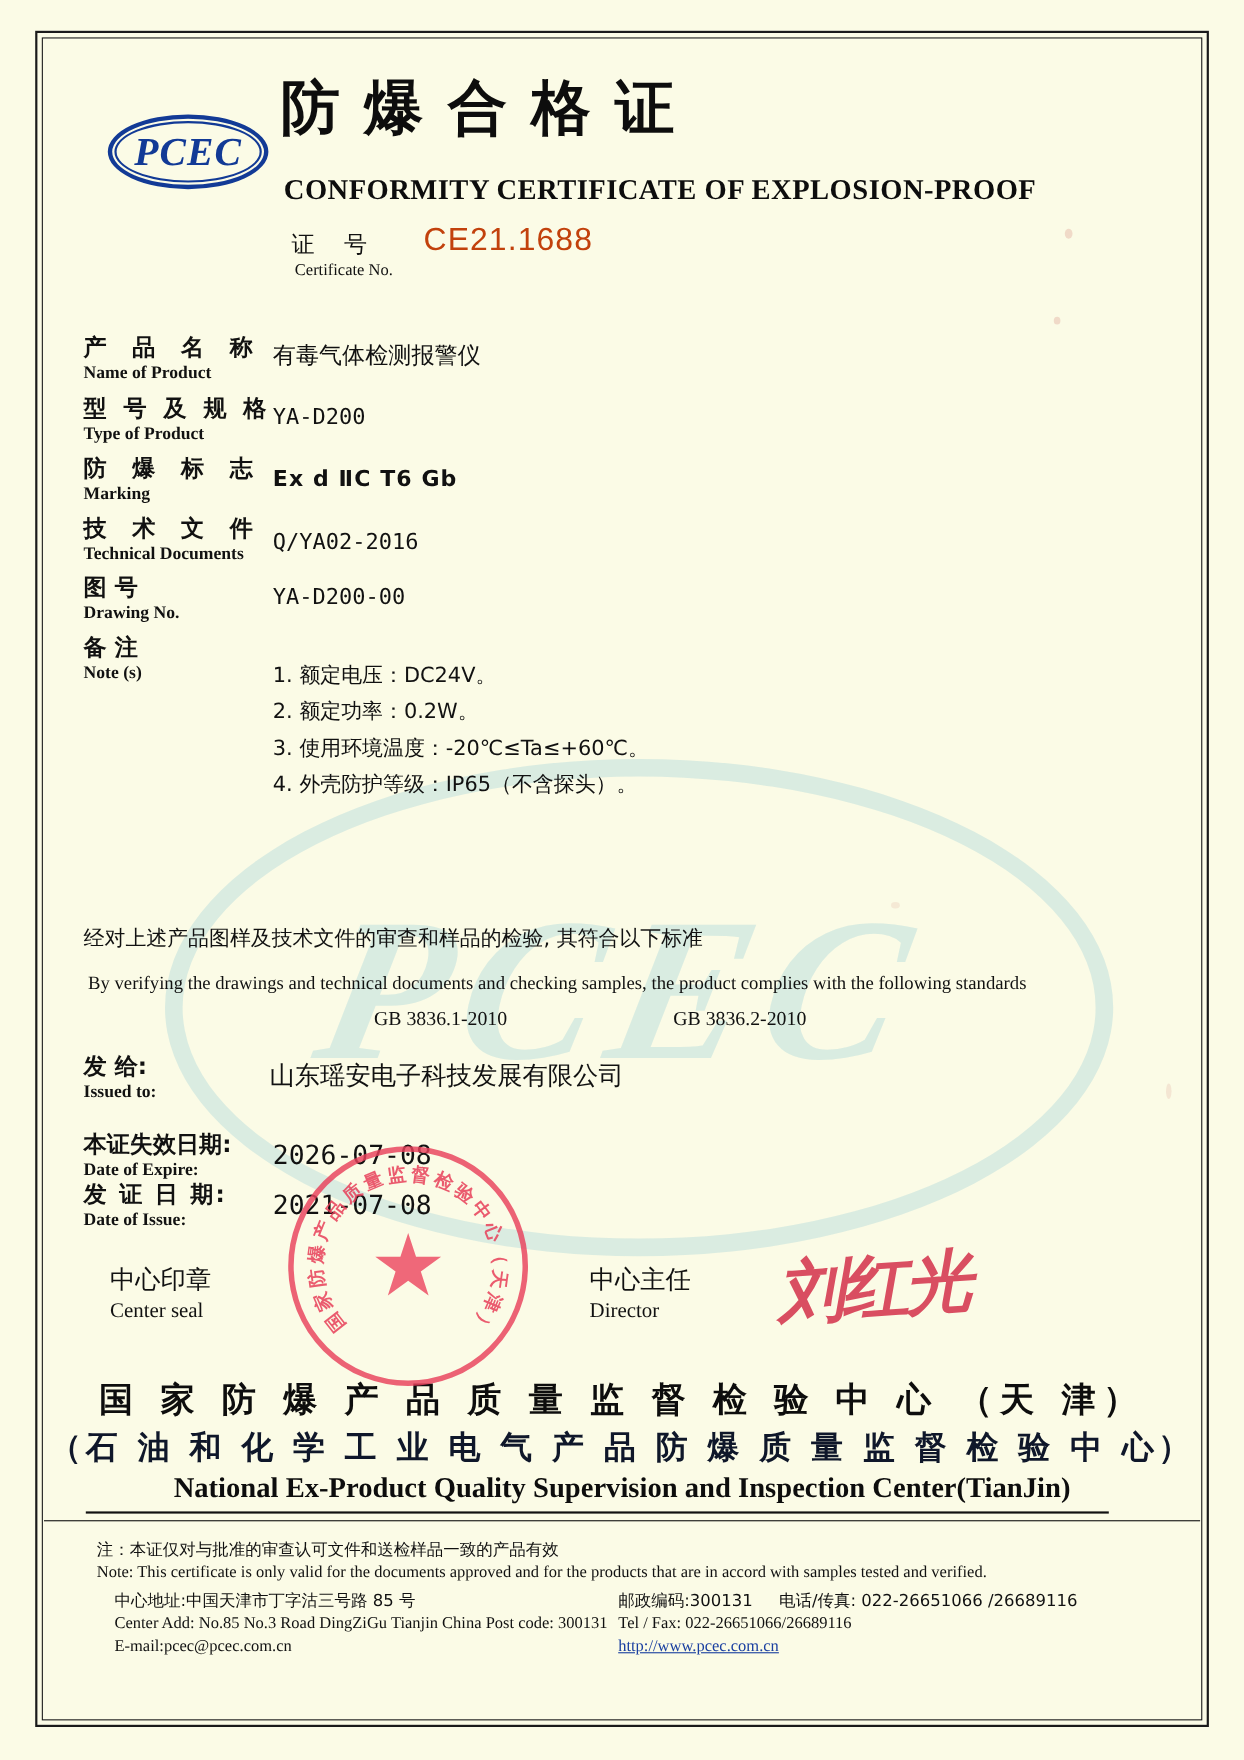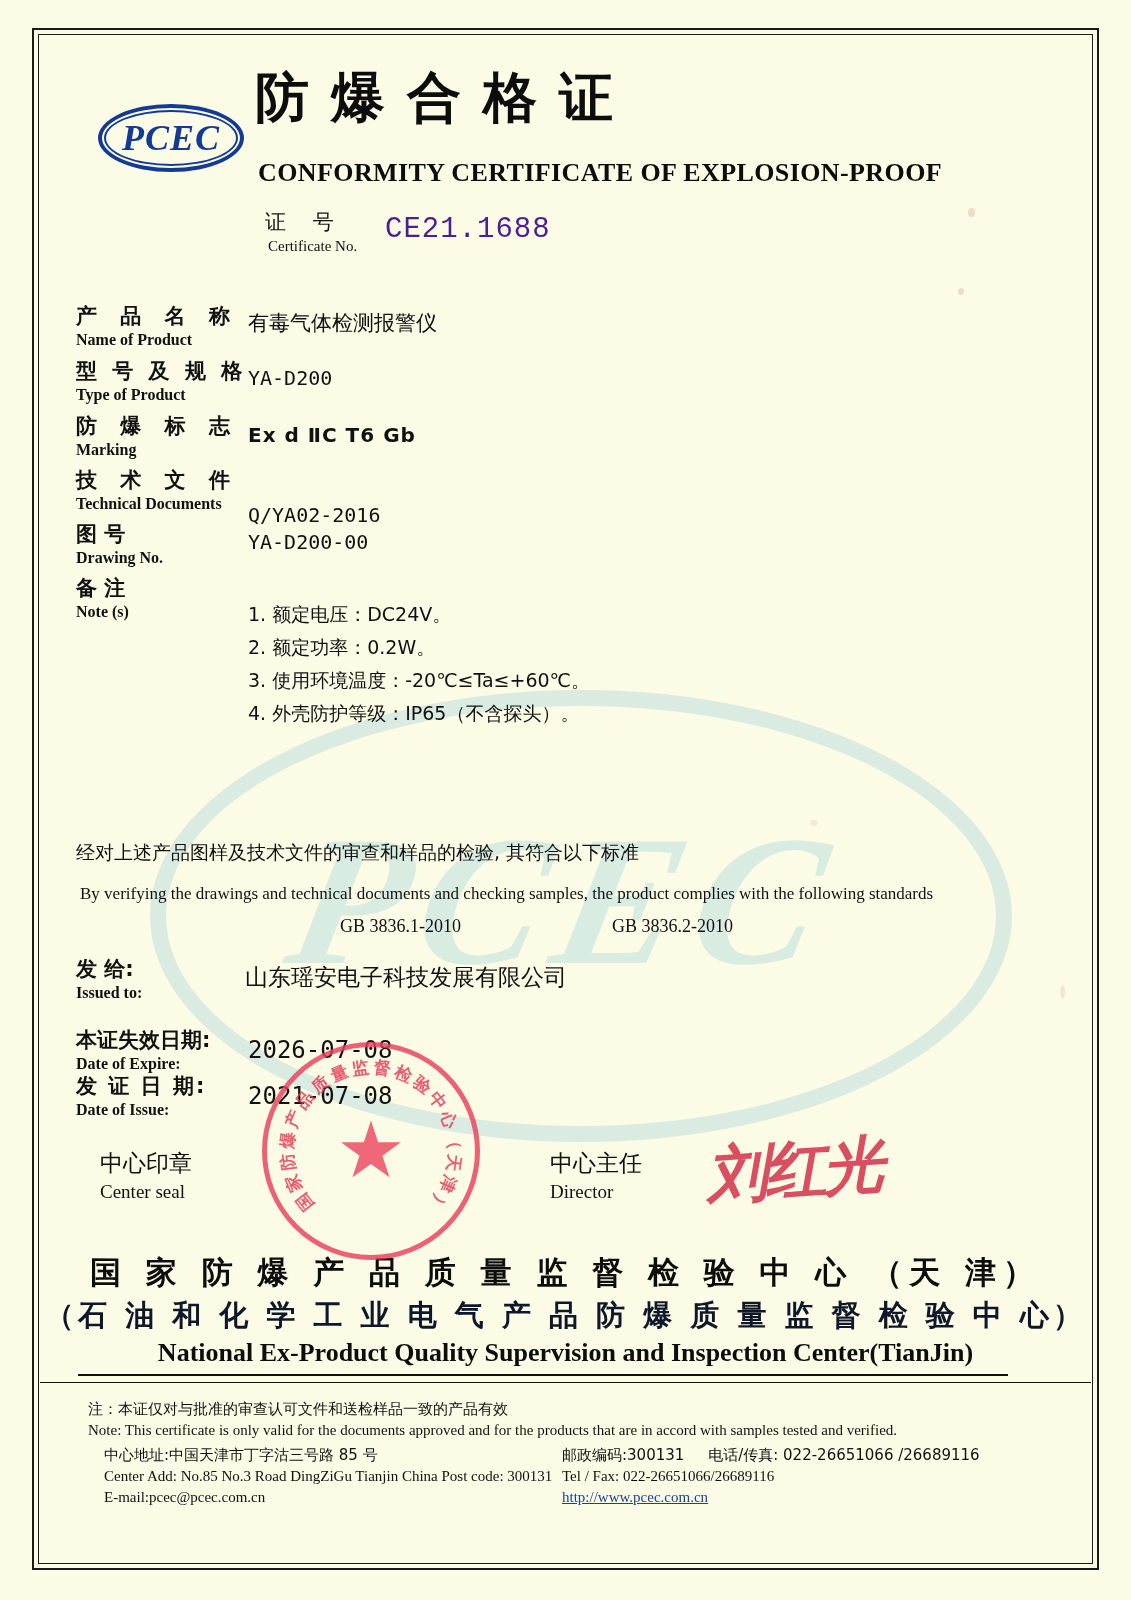--- a/index.html
+++ b/index.html
@@ -151,25 +151,25 @@
     position: absolute;
     left: 268px;
     top: 238px;
     font-family: "Liberation Serif", serif;
     font-size: 15px;
     color: #111;
   }
   .cert-no {
     position: absolute;
     left: 385px;
-    top: 213px;
-    font-family: Liberation Mono, monospace;
+    top: 202px;
+    font-family: Liberation Sans, sans-serif;
     font-size: 29px;
     letter-spacing: 1px;
-    color: #4c1d95;
+    color: #c2410c;
   }
 
   
   .field-label {
     position: absolute;
     left: 76px;
     width: 200px;
     font-weight: bold;
   }
   .field-label .cn {
@@ -290,21 +290,21 @@
     color: #111;
   }
   .seal-label .en {
     font-family: "Liberation Serif", serif;
     font-size: 19px;
     color: #111;
     margin-top: 2px;
   }
   .director-label {
     position: absolute;
-    left: 550px;
+    left: 536px;
     top: 1148px;
   }
   .director-label .cn {
     font-family: "DejaVu Sans", sans-serif;
     font-size: 23px;
     color: #111;
   }
   .director-label .en {
     font-family: "Liberation Serif", serif;
     font-size: 19px;
@@ -536,21 +536,21 @@
       <div class="en">Drawing No.</div>
     </div>
     <div class="field-label" style="top:574px;">
       <div class="cn" style="letter-spacing:0;">备 注</div>
       <div class="en">Note (s)</div>
     </div>
 
     <div class="field-value" style="top:309px;">有毒气体检测报警仪</div>
     <div class="field-value mono" style="top:366px;">YA-D200</div>
     <div class="marking-value">Ex d ⅡC T6 Gb</div>
-    <div class="field-value mono" style="top:503px;text-align:center;">Q/YA02-2016</div>
+    <div class="field-value mono" style="top:480px;text-align:center;">Q/YA02-2016</div>
     <div class="field-value mono" style="top:530px;">YA-D200-00</div>
 
     <div class="notes">
       <div>1. 额定电压：DC24V。</div>
       <div>2. 额定功率：0.2W。</div>
       <div>3. 使用环境温度：-20℃≤Ta≤+60℃。</div>
       <div>4. 外壳防护等级：IP65（不含探头）。</div>
     </div>
 
     <div class="comply-cn">经对上述产品图样及技术文件的审查和样品的检验, 其符合以下标准</div>

